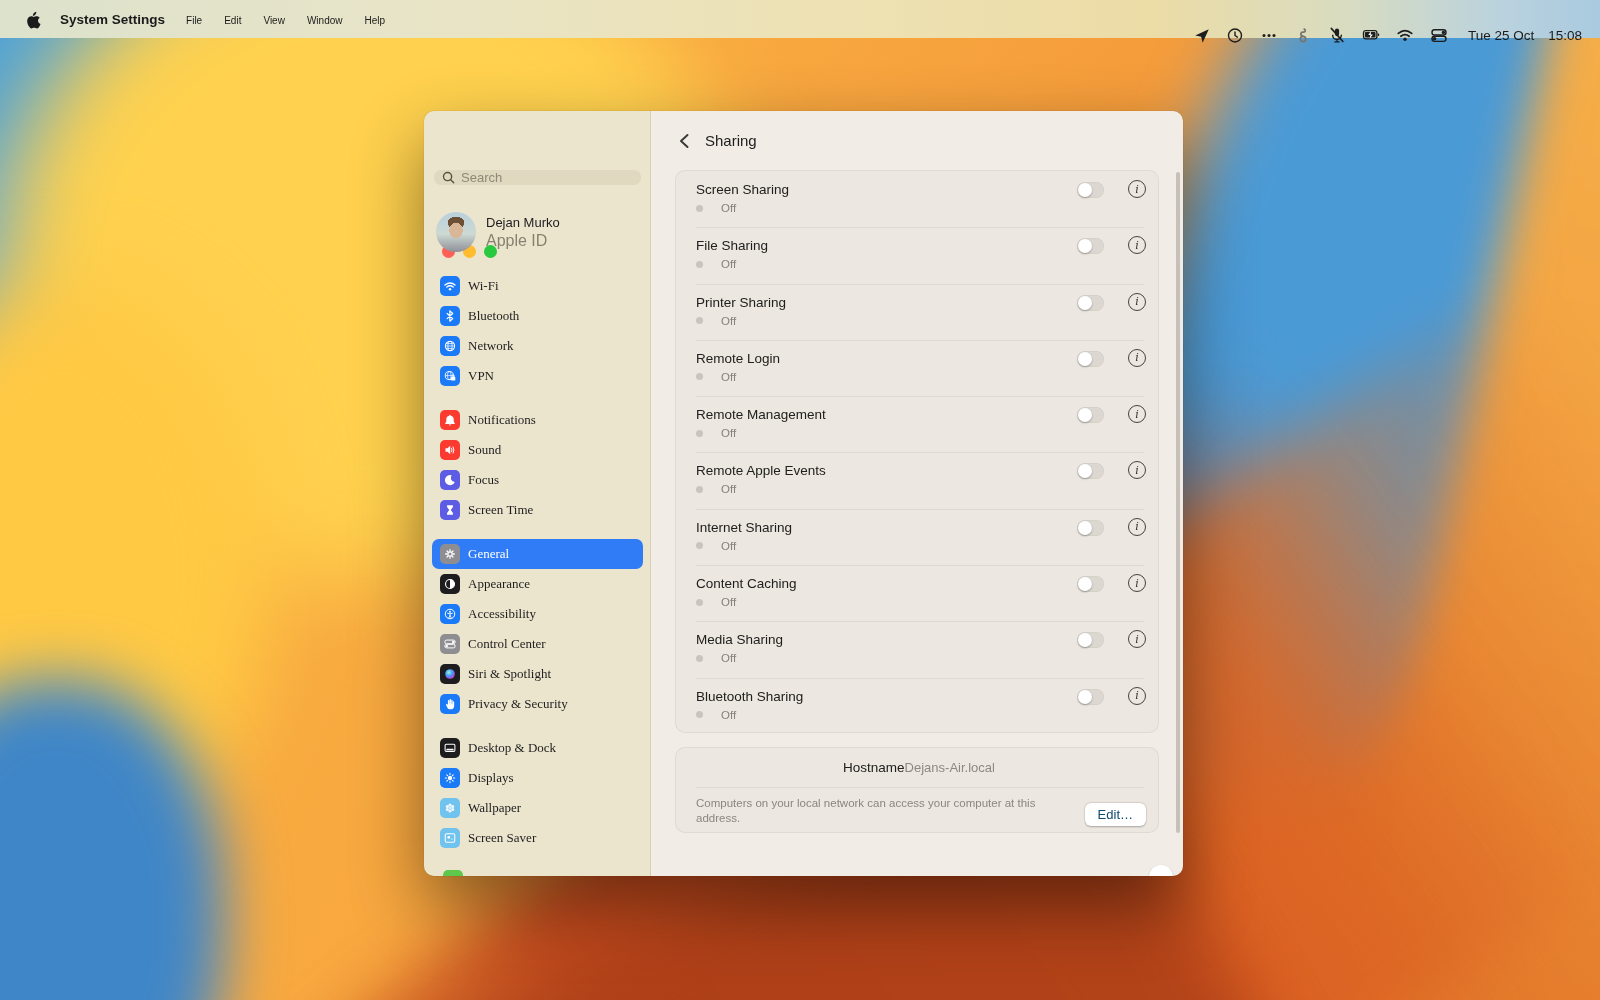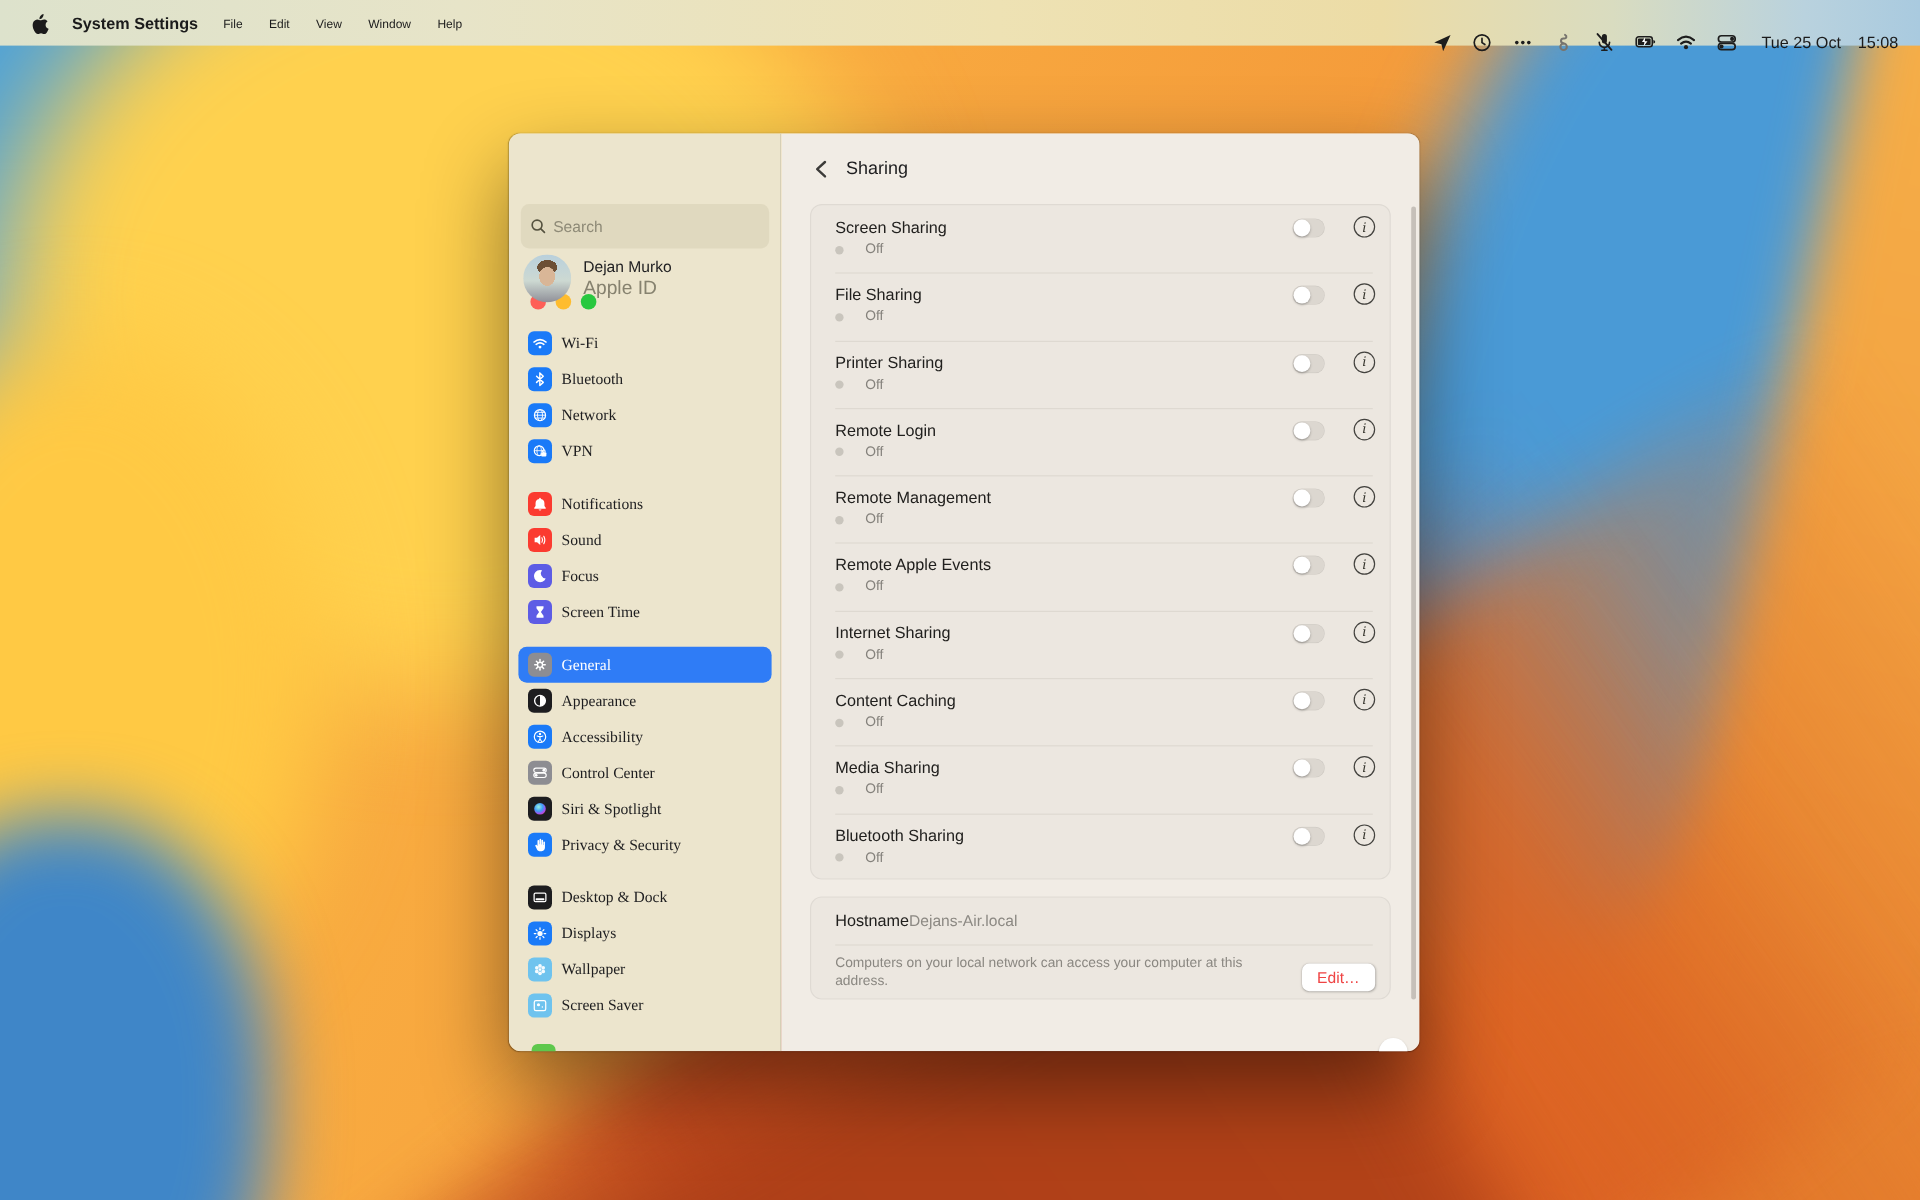--- a/index.html
+++ b/index.html
@@ -36,21 +36,21 @@
   
   .window { position:absolute; left:424px; top:111px; width:759px; height:765px; z-index:30;
     border-radius:10px; box-shadow:0 30px 70px rgba(0,0,0,.45), 0 0 1px rgba(0,0,0,.35);
     display:flex; overflow:hidden; }
 
   
   .sidebar { position:relative; width:227px; height:100%; background:#ece5cd; border-right:1px solid #d6cfb6; flex:none; }
   .traffic { position:absolute; top:133px; left:0; display:flex; gap:8px; left:18px; top:134px; }
   .traffic span { width:13px; height:13px; border-radius:50%; display:block; }
   .tl-close { background:#fe5f57; } .tl-min { background:#febc2e; } .tl-zoom { background:#28c83f; }
-  .search { position:absolute; left:10px; top:59px; width:207px; height:37px; background:#e0d9bf; border-radius:7px;
+  .search { position:absolute; left:10px; top:59px; width:207px; height:15px; background:#e0d9bf; border-radius:7px;
     display:flex; align-items:center; gap:6px; padding:0 8px; }
   .search .ph { font-size:13px; color:#8e8a77; }
   .profile { position:absolute; left:12px; top:101px; display:flex; align-items:center; gap:10px; }
   .avatar { width:40px; height:40px; border-radius:50%; flex:none;
     background:
       radial-gradient(11px 13px at 50% 46%, #d9b697 0 60%, rgba(217,182,151,0) 61%),
       radial-gradient(15px 11px at 50% 27%, #6c4f35 0 55%, rgba(108,79,53,0) 56%),
       linear-gradient(180deg,#b9d0dc 0%,#cdd9d2 55%,#8f8f98 100%); }
   .p-name { font-size:13px; color:#1d1d1f; }
   .p-sub { font-size:16px; color:#86826f; margin-top:2px; }
@@ -78,27 +78,27 @@
   .srow-label { font-size:13.5px; color:#21201e; }
   .srow-status { margin-top:5px; display:flex; align-items:center; gap:18px; }
   .status-dot { width:7px; height:7px; border-radius:50%; background:#c9c5bd; }
   .status-text { font-size:11.5px; color:#85827c; }
   .toggle { position:absolute; right:54px; top:11px; width:27px; height:16px; border-radius:8px; background:#dcd7d0; box-shadow:inset 0 0 0 .5px rgba(0,0,0,.06); }
   .toggle .knob { position:absolute; left:1px; top:1px; width:14px; height:14px; border-radius:50%; background:#fff; box-shadow:0 1px 2px rgba(0,0,0,.3); }
   .info-btn { position:absolute; right:12px; top:9px; width:18px; height:18px; border-radius:50%; border:1.3px solid #44433f;
     display:flex; align-items:center; justify-content:center; font-family:"DejaVu Serif", serif; font-style:italic; font-size:11px; color:#38372f; }
 
   .host-card { top:636px; height:86px; }
-  .host-row { display:flex; align-items:center; justify-content:flex-start; height:39px; padding:0 16px 0 20px; }
+  .host-row { display:flex; align-items:center; justify-content:center; height:39px; padding:0 16px 0 20px; }
   .host-label { font-size:13.5px; color:#21201e; }
   .host-value { font-size:13px; color:#8c8983; }
   .host-div { height:1px; background:#ded9d1; margin:0 14px 0 20px; }
   .host-foot { display:flex; align-items:flex-end; justify-content:space-between; padding:8px 12px 0 20px; }
   .host-desc { width:360px; font-size:11.5px; color:#8a8781; line-height:1.32; }
-  .edit-btn { background:#fff; border-radius:6px; padding:4px 13px; font-size:13px; color:#ef4444;
+  .edit-btn { background:#fff; border-radius:6px; padding:4px 13px; font-size:13px; color:#0c4a6e;
     box-shadow:0 .5px 2px rgba(0,0,0,.28), 0 0 0 .5px rgba(0,0,0,.04); }
 
   .scrollbar { position:absolute; right:3px; top:61px; width:4px; height:661px; border-radius:2px; background:#beb9b1; opacity:.85; }
   .peek-knob { position:absolute; right:10px; bottom:-13px; width:24px; height:24px; border-radius:50%; background:#fff; box-shadow:0 1px 2px rgba(0,0,0,.25); }
 </style>
 </head>
 <body>
 
 <div class="wallpaper">
   <div class="wp wp-blue-tl"></div>

